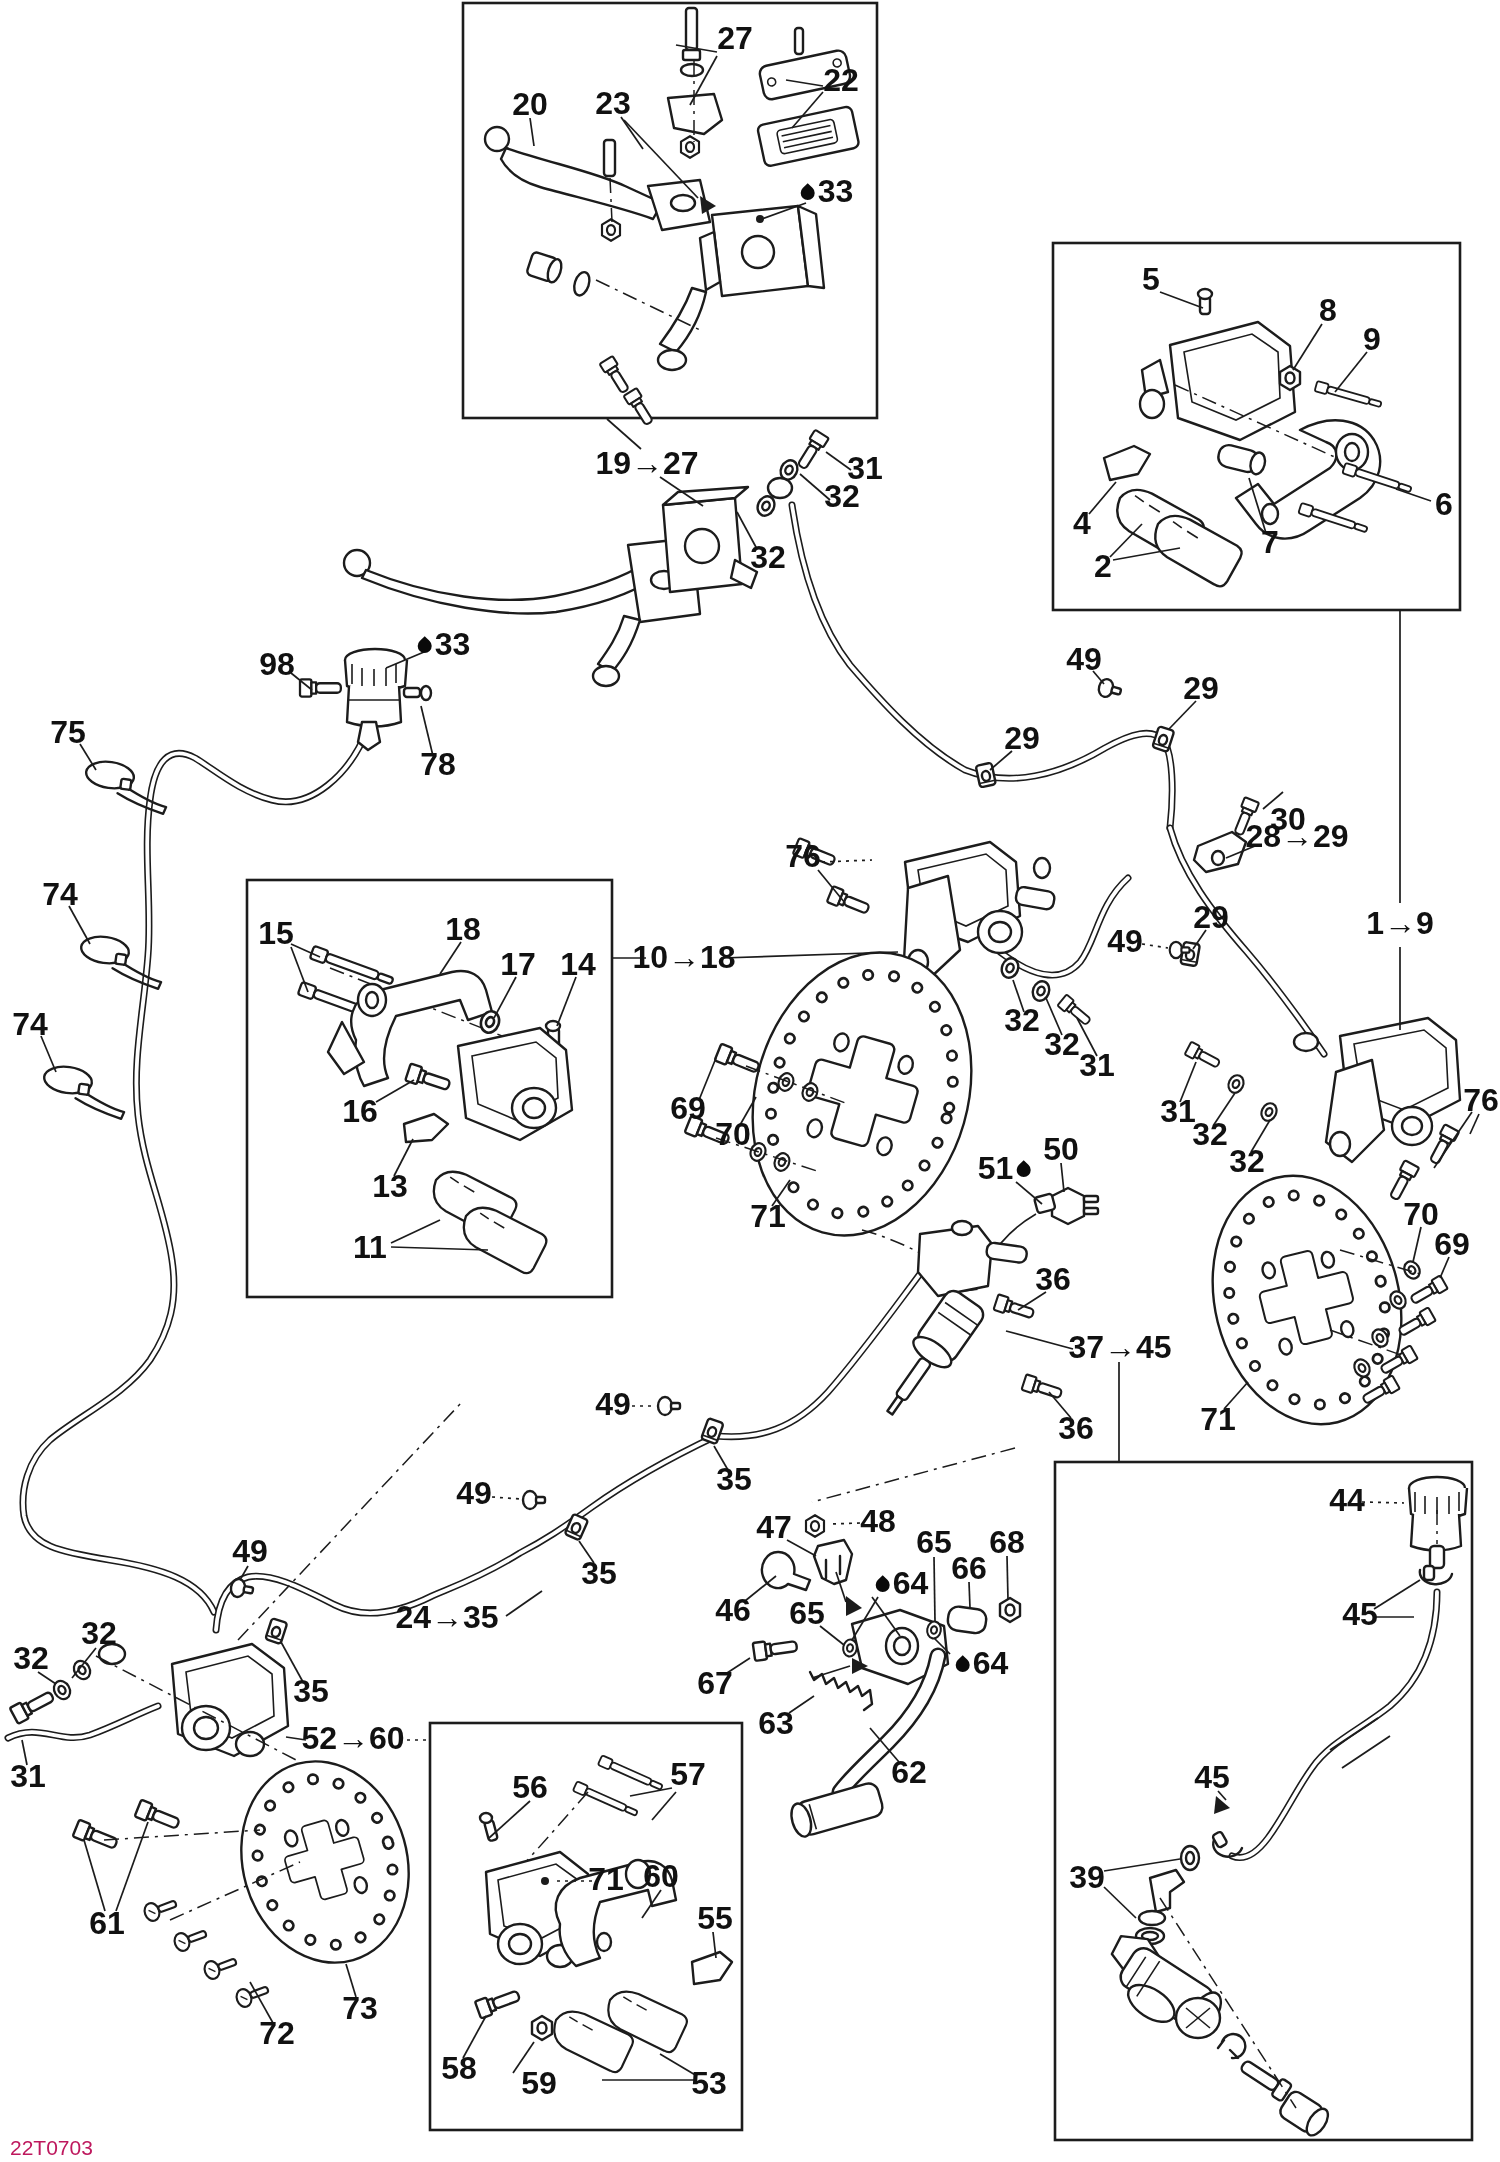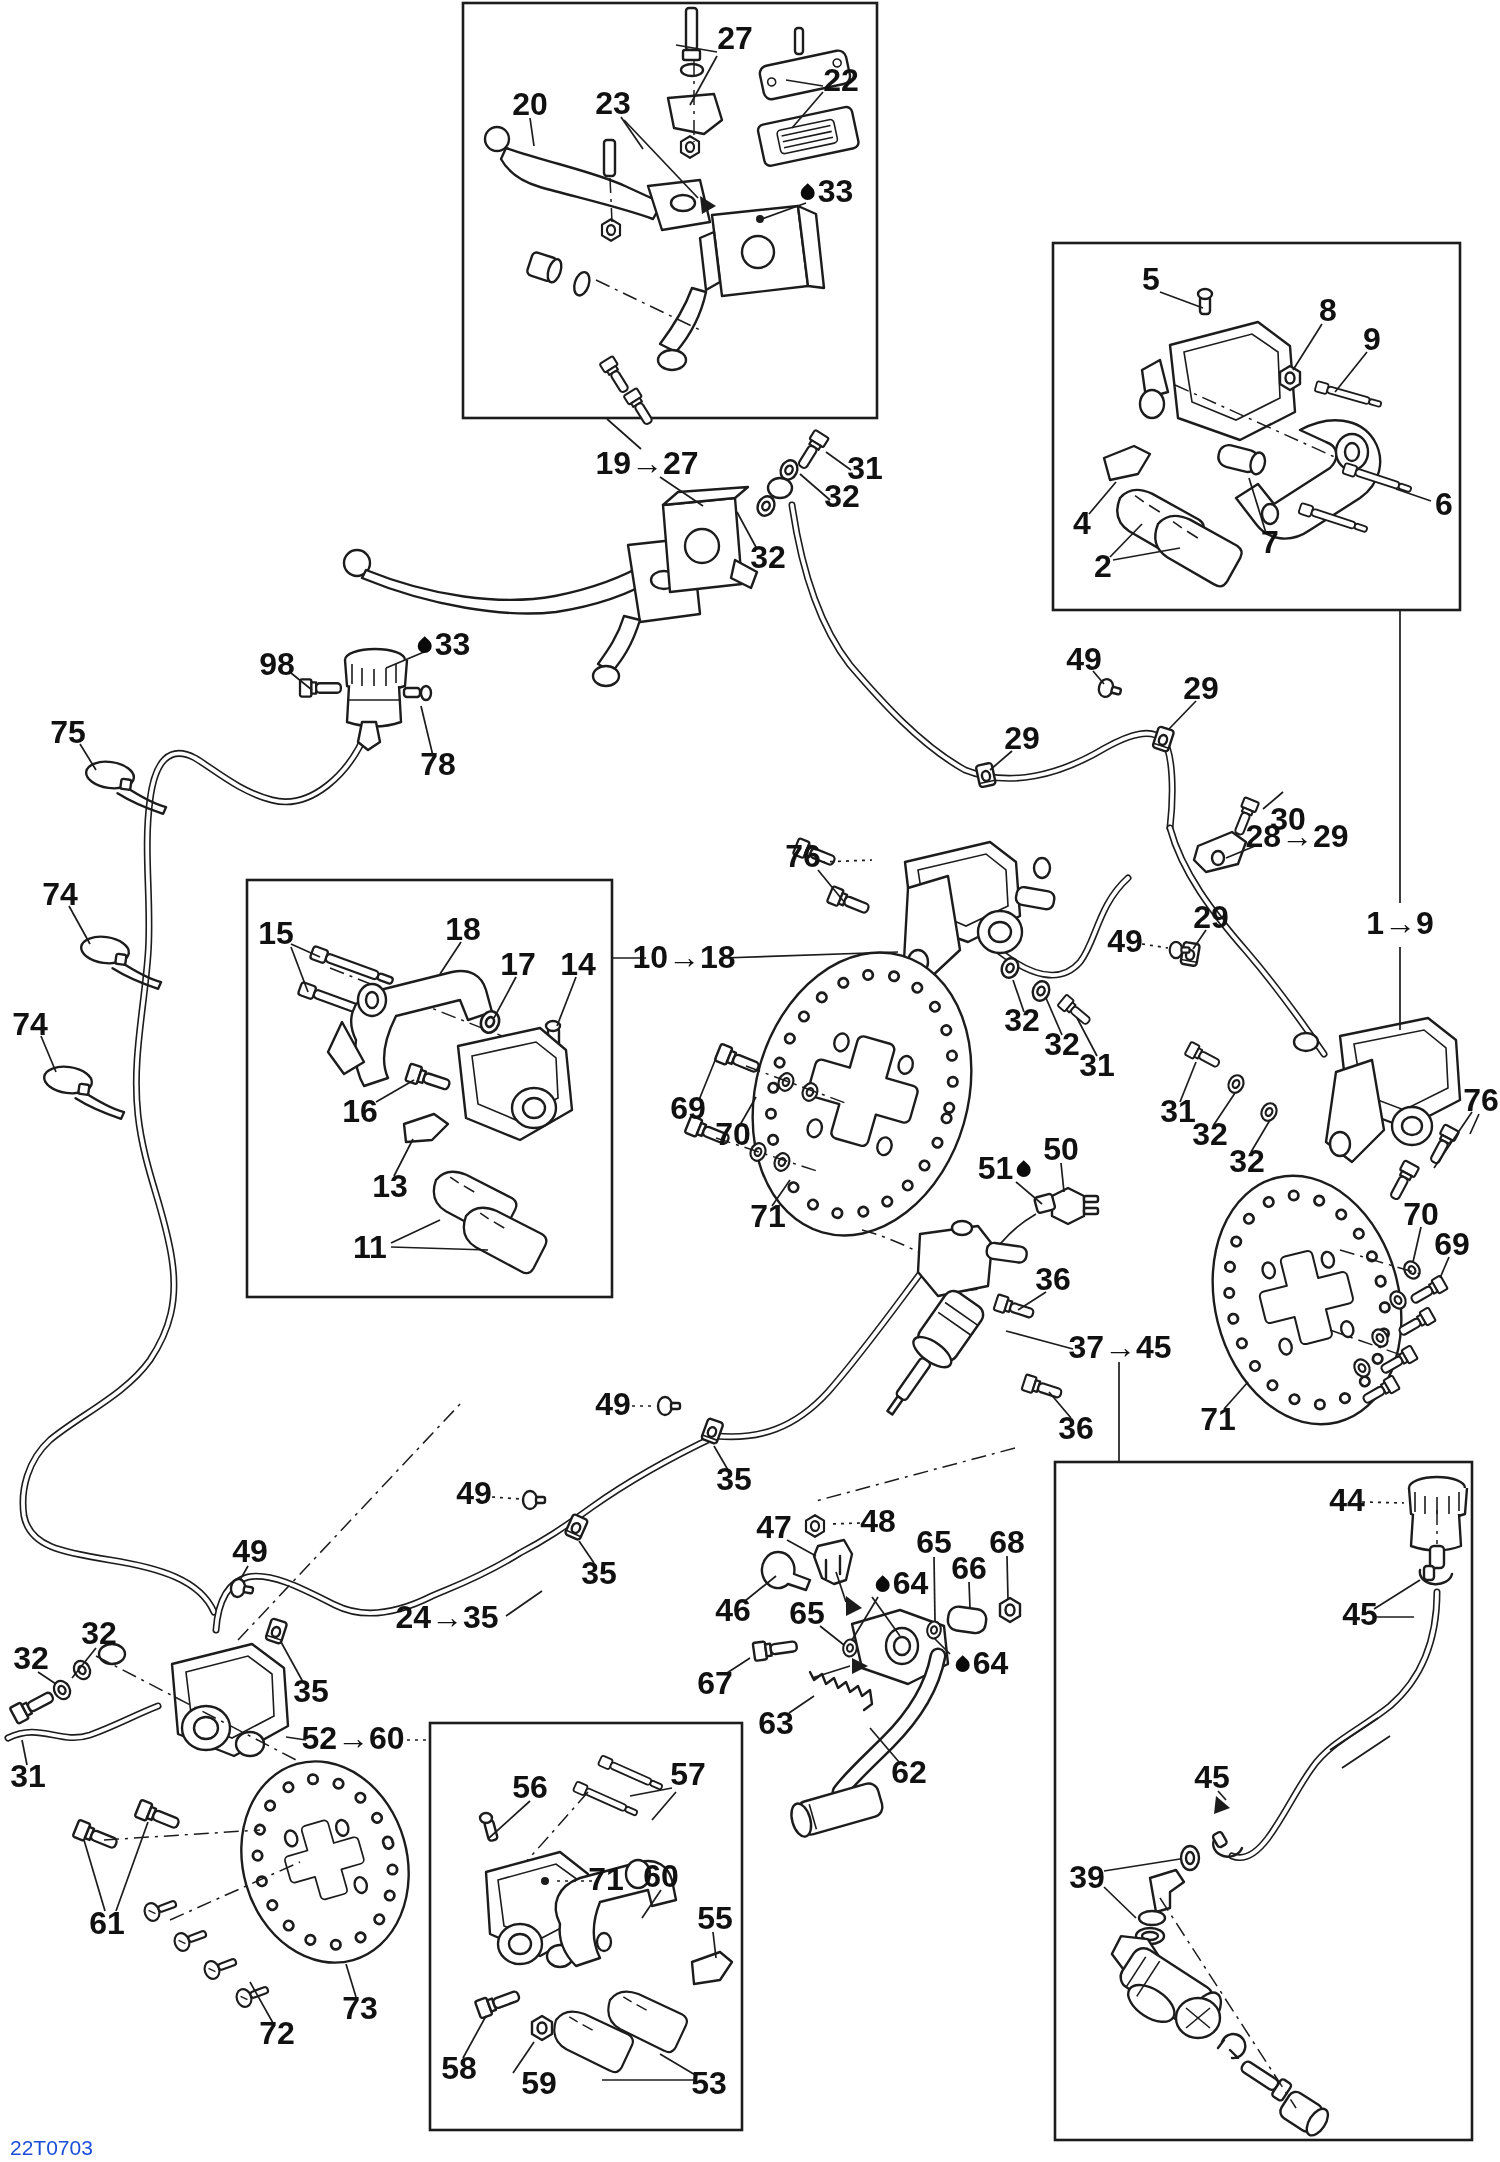--- a/index.html
+++ b/index.html
@@ -3,21 +3,21 @@
 <meta charset="utf-8">
 <style>
   html,body{margin:0;padding:0;background:#fff;}
   #stage{position:relative;width:1500px;height:2162px;background:#fff;overflow:hidden;
          font-family:"Liberation Sans",sans-serif;}
   #drawing{position:absolute;left:0;top:0;}
   #callout-layer{position:absolute;left:0;top:0;width:1500px;height:2162px;pointer-events:none;}
   .callout{position:absolute;transform:translate(-50%,-55%);white-space:nowrap;
            font:bold 32px "Liberation Sans",sans-serif;color:#111;letter-spacing:0px;
            display:flex;align-items:center;gap:3px;}
-  .callout.code{font:21px "Liberation Sans",sans-serif;color:#1d4ed8;transform:translate(0,-50%);text-align:center;}
+  .callout.code{font:21px "Liberation Sans",sans-serif;color:#be185d;transform:translate(0,-50%);text-align:center;}
   .droplet{display:inline-block;width:14px;height:14px;background:#0a0a0a;
            border-radius:0 50% 50% 50%;transform:rotate(45deg) translate(1px,1px);}
   
   .part{fill:#fff;stroke:#1c1c1c;stroke-width:2.4;stroke-linejoin:round;}
   .partT{fill:none;stroke:#1c1c1c;stroke-width:2.4;stroke-linejoin:round;stroke-linecap:round;}
   .thin{fill:none;stroke:#1c1c1c;stroke-width:1.6;}
   .ld{stroke:#1c1c1c;stroke-width:1.7;fill:none;}
   .ldd{stroke:#1c1c1c;stroke-width:1.7;fill:none;stroke-dasharray:3 5;}
   .dash{stroke:#1c1c1c;stroke-width:1.5;fill:none;stroke-dasharray:15 6 3 6;}
   .hoseO{fill:none;stroke:#1c1c1c;stroke-width:7;stroke-linecap:round;}

